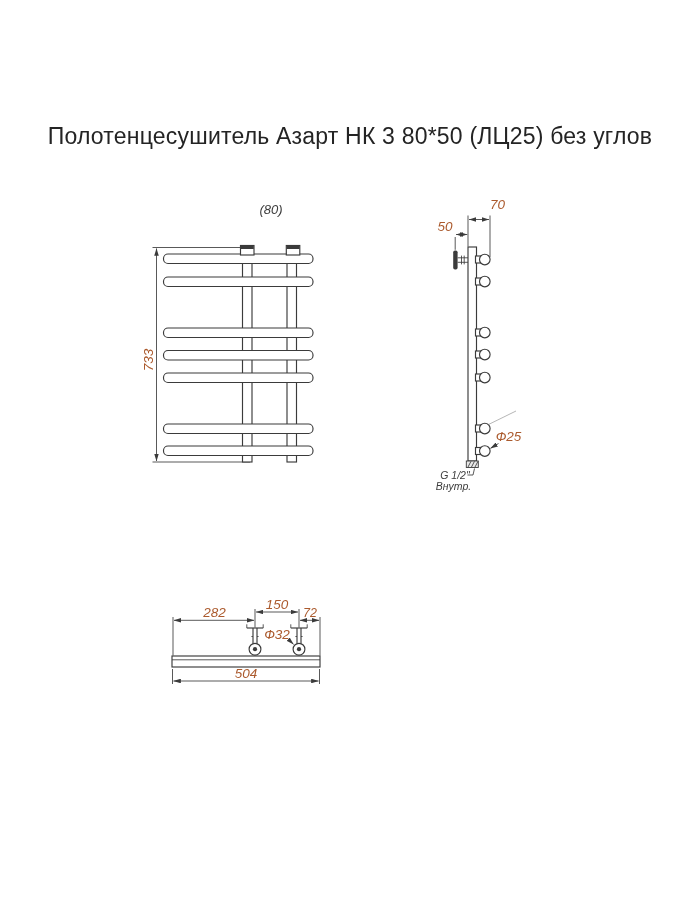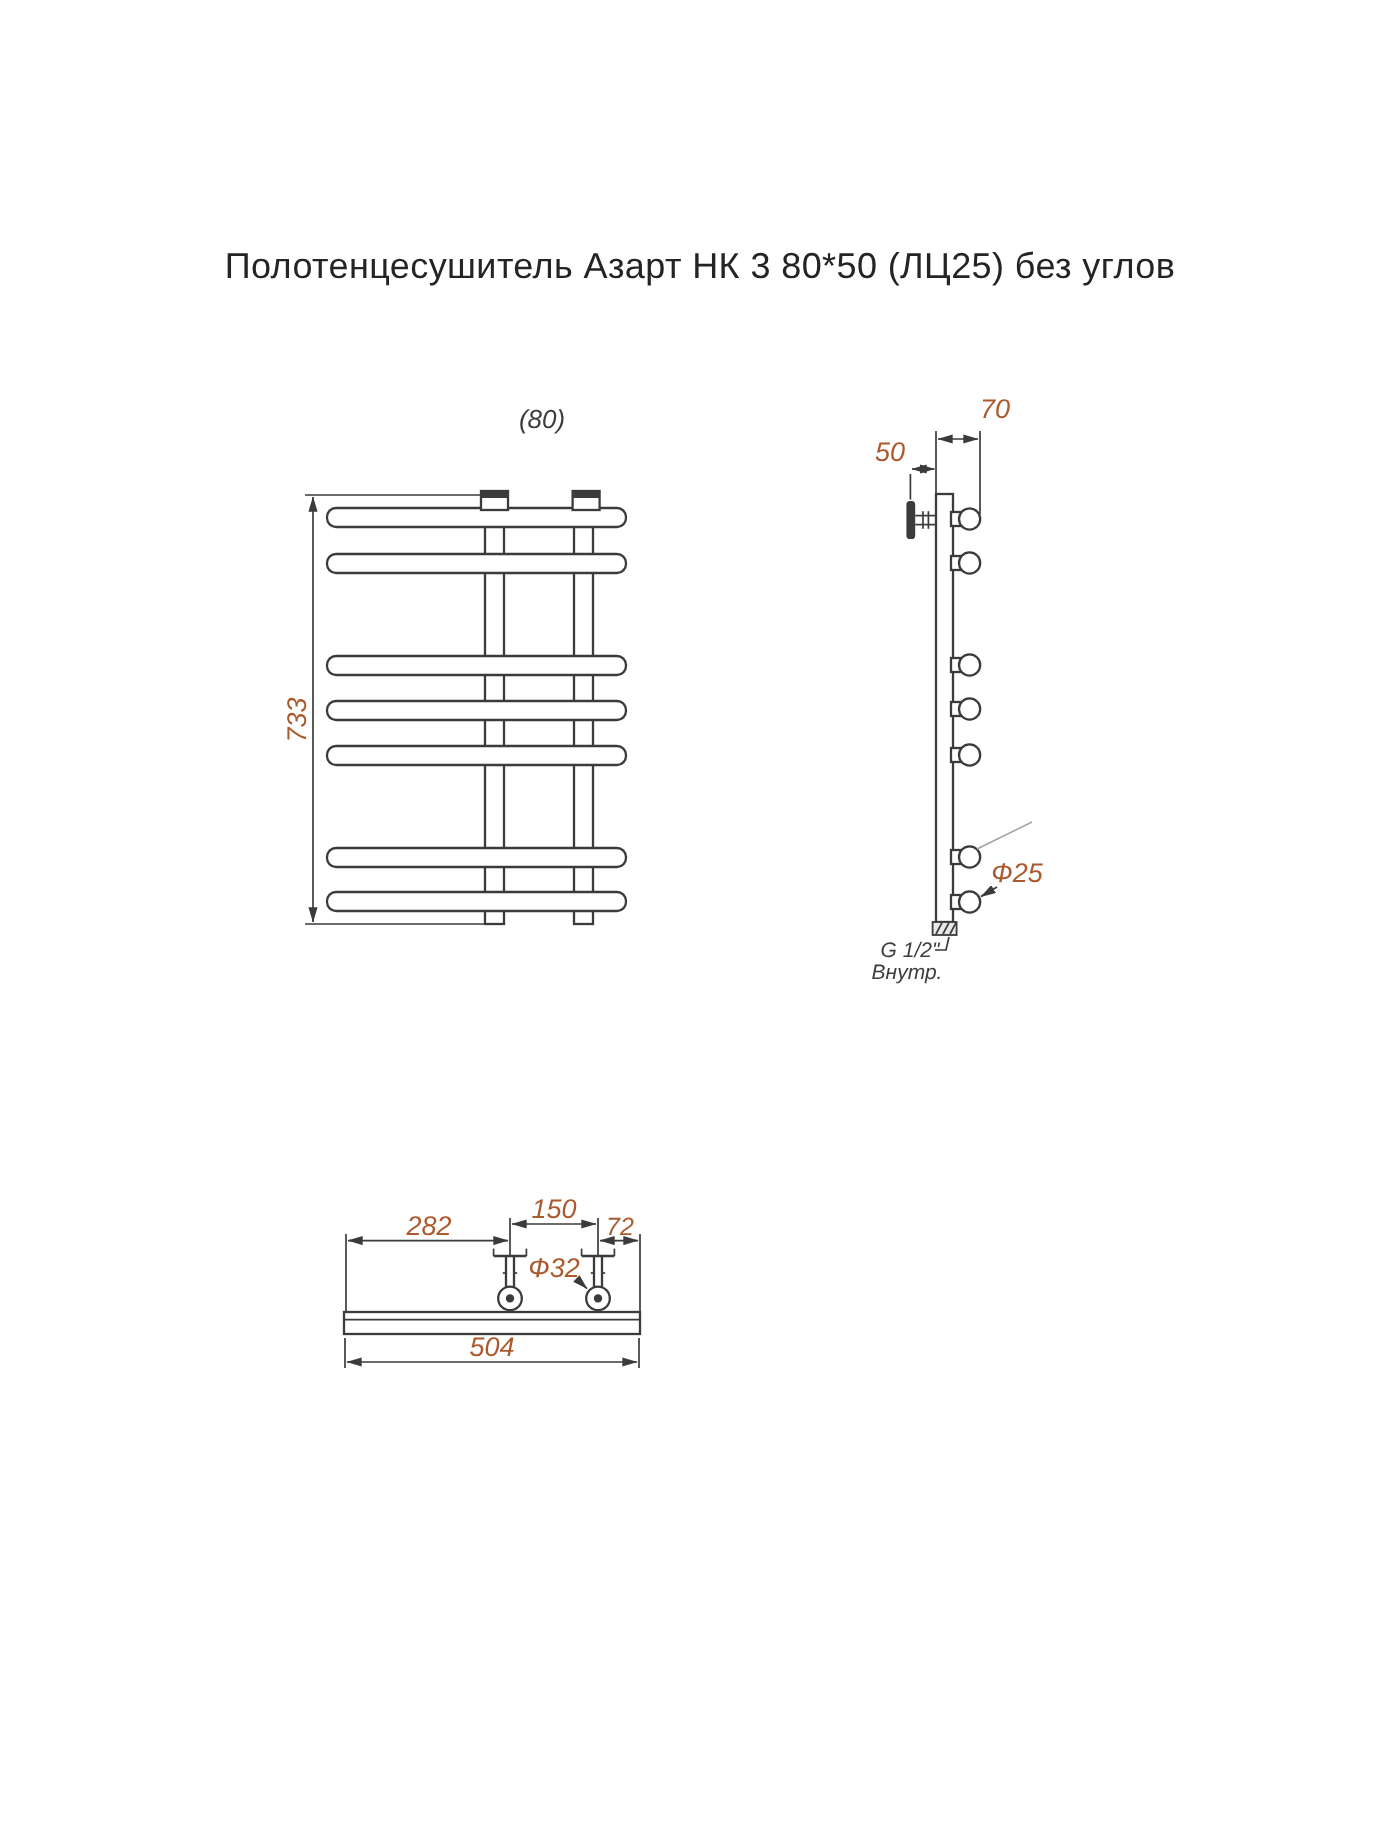--- a/index.html
+++ b/index.html
@@ -1,19 +1,19 @@
 <!DOCTYPE html>
 <html style="--line: #3b3b3b; --dim: #ab5a2d; --note: #3d3d3d;"><head>
 <meta charset="utf-8">
 <style>
   html,body{margin:0;padding:0;background:#fff;}
   body{width:700px;height:916px;position:relative;font-family:"Liberation Sans",sans-serif;}
   .title{
     position:absolute;top:123px;left:0;width:700px;text-align:center;
-    font-size:18px;color:#242424;letter-spacing:0.2px;
+    font-size:23px;color:#242424;letter-spacing:0.2px;
   }
   svg.drawing{position:absolute;left:0;top:0;}
   .ln{stroke:var(--line);stroke-width:1.15;fill:none;}
   .fillw{fill:#ffffff;stroke:var(--line);stroke-width:1.15;}
   .thin{stroke:var(--line);stroke-width:0.85;fill:none;}
   .faint{stroke:#a3a3a3;stroke-width:0.8;fill:none;}
   .dark{fill:var(--line);stroke:none;}
   .hatchbox{fill:#e8e8e8;stroke:var(--line);stroke-width:0.9;}
   text{font-family:"Liberation Sans",sans-serif;}
   .dimtxt{fill:var(--dim);font-style:italic;font-size:13.5px;}

